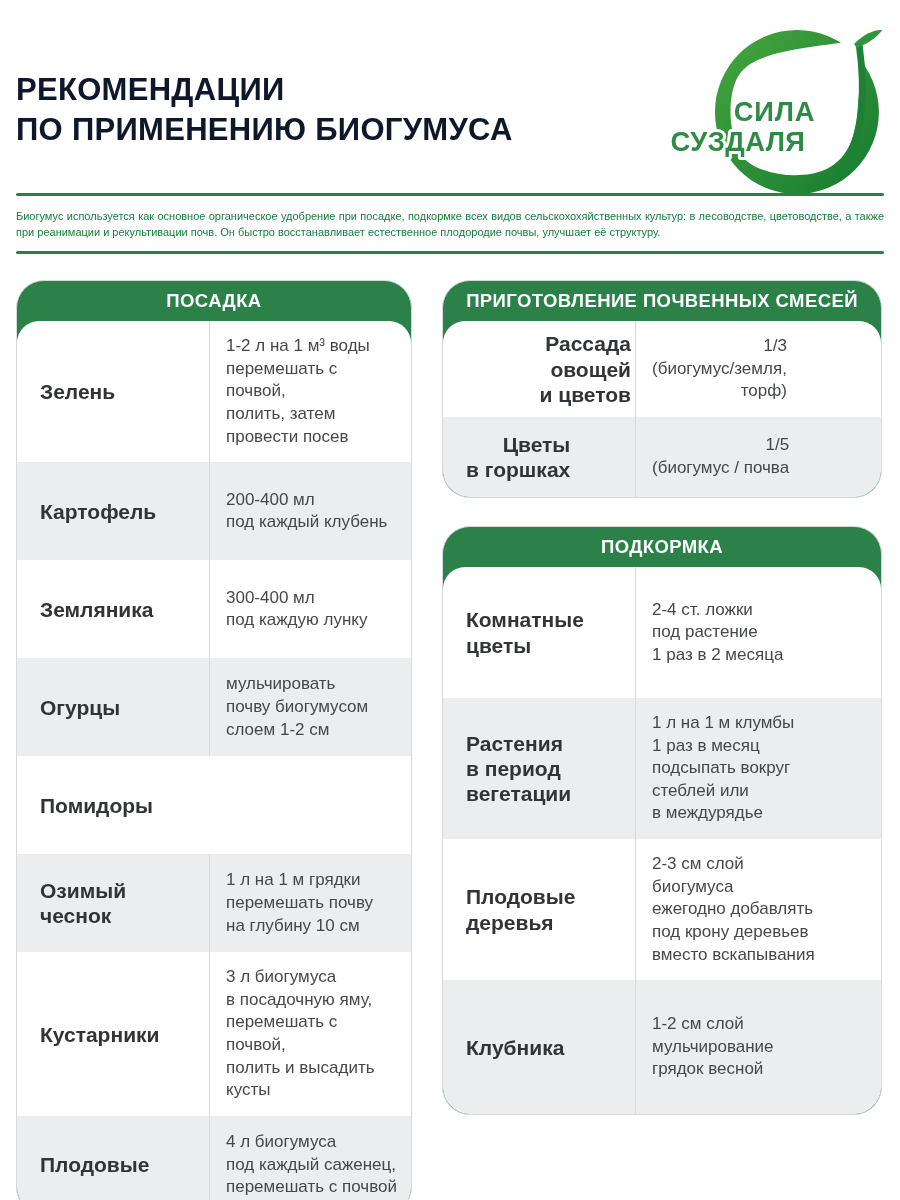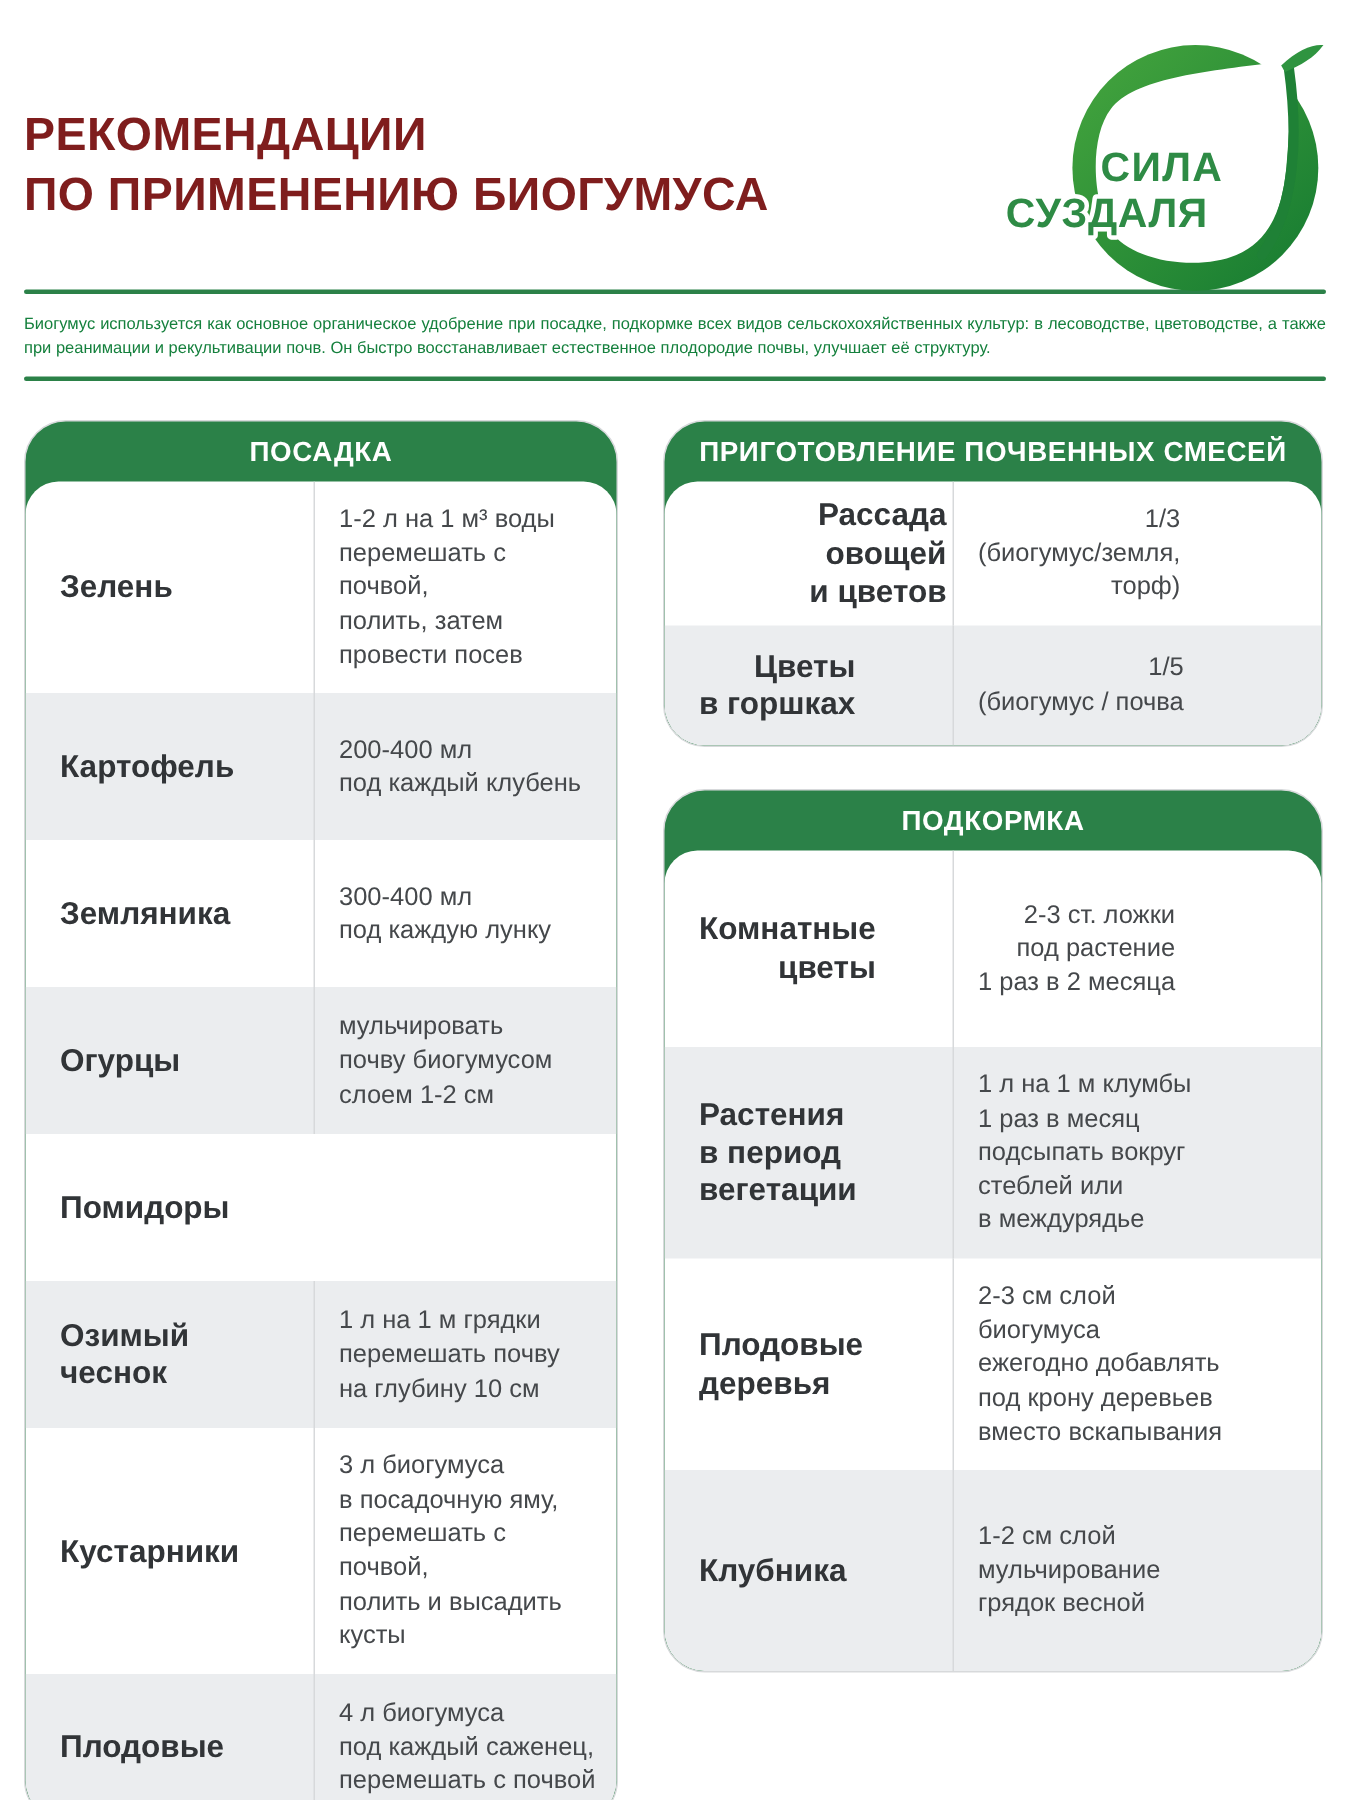--- a/index.html
+++ b/index.html
@@ -10,21 +10,21 @@
     position: relative;
     overflow: hidden;
   }
   .page { position: absolute; inset: 0; padding: 0 16px; box-sizing: border-box; }
 
   
   .title {
     margin-top: 70px;
     font-size: 31px;
     font-weight: bold;
-    color: #7f1d1d;
+    color: #0f172a;
     line-height: 1.28;
     letter-spacing: 0.3px;
     max-width: 620px;
   }
 
   
   .logo { position: absolute; top: 26px; right: 16px; width: 222px; height: 172px; }
   .logo text {
     font-family: "Liberation Sans", sans-serif;
     font-weight: bold;
@@ -96,21 +96,21 @@
     padding: 14px 10px 14px 16px;
     display: flex; align-items: center;
     font-size: 17px;
     color: #45484b;
     line-height: 1.33;
     white-space: pre-line;
   }
   .h91  { min-height: 91px; }
   .h98  { min-height: 98px; }
   .h80  { min-height: 80px; text-align: right; }
-  .h131 { min-height: 131px; text-align: right; }
+  .h131 { min-height: 131px; }
   .h140 { min-height: 140px; }
   .h134 { min-height: 134px; }
 </style>
 </head>
 <body>
 
 <div class="page">
 
   <svg class="logo" viewBox="0 0 260 200">
     <defs>
@@ -217,21 +217,21 @@
           </div>
         </div>
       </div>
 
       <div class="card">
         <div class="card-header">ПОДКОРМКА</div>
         <div class="card-body">
           <div class="row h131">
             <div class="cell-label">Комнатные
 цветы</div>
-            <div class="cell-value">2-3 ст. ложки
+            <div class="cell-value">2-4 ст. ложки
 под растение
 1 раз в 2 месяца</div>
           </div>
           <div class="row h140">
             <div class="cell-label">Растения
 в период
 вегетации</div>
             <div class="cell-value">1 л на 1 м клумбы
 1 раз в месяц
 подсыпать вокруг

